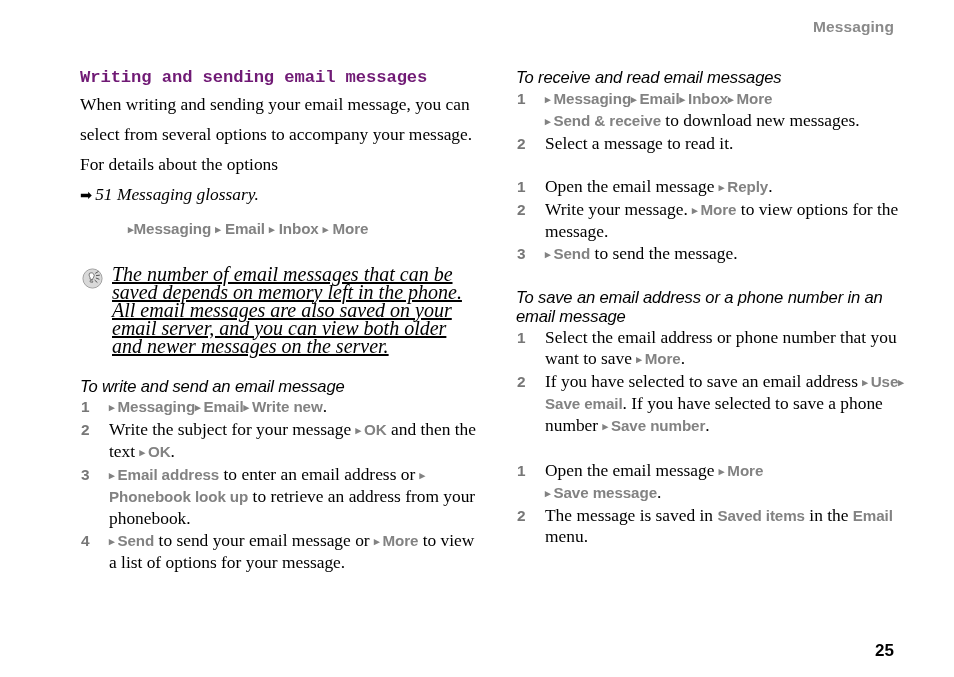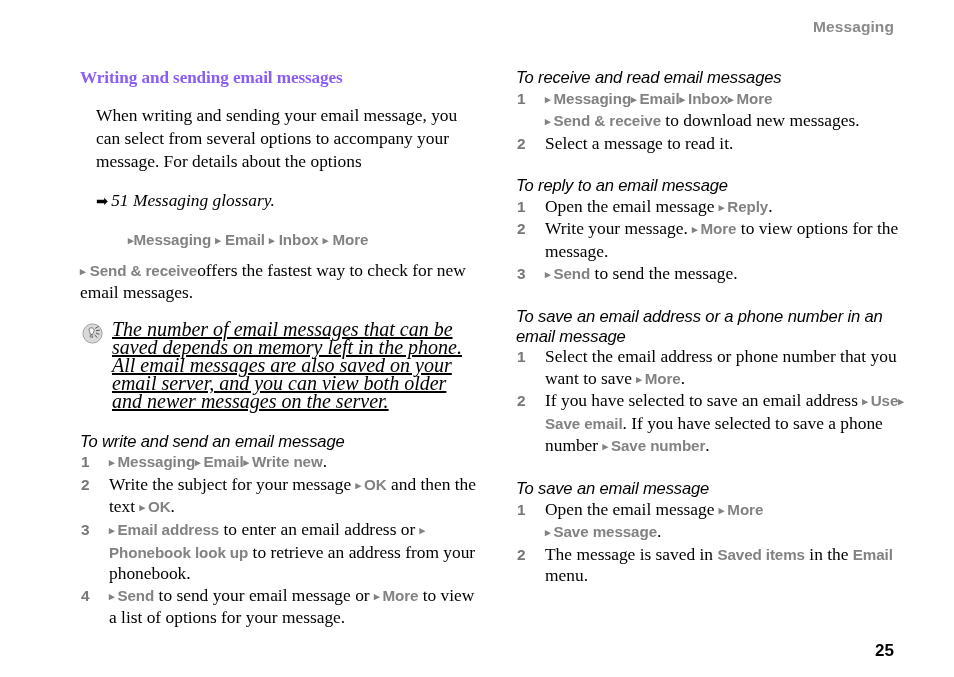--- a/index.html
+++ b/index.html
@@ -41,44 +41,44 @@
   .col {
     position: absolute;
     top: 0;
   }
   .col-left  { left: 80px;  width: 400px; }
   .col-right { left: 516px; width: 400px; }
 
   
   h1.sec-title {
     margin: 0 0 1px 0;
-    font-family: Liberation Serif, serif;
+    font-family: Liberation Mono, monospace;
     font-weight: bold;
     font-style: normal;
     font-size: 17.2px;
     line-height: 20px;
-    color: #8b5cf6;
+    color: #701a75;
     letter-spacing: -0.1px;
   }
   h2.proc-title {
     margin: 0 0 0 0;
     font-family: "Liberation Sans", sans-serif;
     font-weight: normal;
     font-style: italic;
     font-size: 16.6px;
     line-height: 19.5px;
     color: #000;
     letter-spacing: -0.15px;
   }
 
   
   p.body {
-    margin: 16px;
+    margin: 0;
     font-size: 17.4px;
-    line-height: 23px;
+    line-height: 30px;
   }
   .gap-md  { height: 16px; }
   .gap-lg  { height: 22px; }
 
   
   .ui {
     font-family: "Liberation Sans", sans-serif;
     font-weight: bold;
     font-size: 15.2px;
     color: #828282;
@@ -198,21 +198,20 @@
   <div class="col col-left">
 
     <h1 class="sec-title">Writing and sending email messages</h1>
 
     <p class="body">When writing and sending your email message, you can select from several options to accompany your message. For details about the options</p>
 
     <p class="body"><span class="bigarrow">➡</span><span class="xref">51 Messaging glossary.</span></p>
 
     <p class="ui-line"><span class="ui"><span class="arw">▸</span></span><span class="ui">Messaging</span><span class="ui"> <span class="arw">▸</span> </span><span class="ui">Email</span><span class="ui"> <span class="arw">▸</span> </span><span class="ui">Inbox</span><span class="ui"> <span class="arw">▸</span> </span><span class="ui">More</span></p>
 
-    <p class="ui-cont"><span class="ui"><span class="arw">▸</span> </span><span class="ui">Send &amp; receive</span><span class="body" style="font-size:17.4px">offers the fastest way to check for new email messages.</span></p>
 
     <div class="gap-md"></div>
 
     <div class="note">
       <span class="tip-icon">
         <svg width="21" height="21" viewBox="0 0 21 21">
           <circle cx="10.5" cy="10.5" r="9.6" fill="#d9d9d9" stroke="#9a9a9a" stroke-width="0.9"></circle>
           <path d="M7.6 5.2c2.2-1.1 4.6 0.2 4.6 2.4 0 1.3-0.9 2.0-1.3 2.8l-0.3 1.3-2.6-0.6 0.1-1.3c-0.2-0.9-1.0-1.5-1.0-2.7 0-0.9 0.2-1.5 0.5-1.9z" fill="#ffffff" stroke="#555555" stroke-width="0.8" stroke-linejoin="round"></path>
           <path d="M8.2 12.6l2.6 0.6-0.3 1.2-2.5-0.6z" fill="#ffffff" stroke="#555555" stroke-width="0.8" stroke-linejoin="round"></path>
           <g stroke="#555555" stroke-width="1" stroke-linecap="round">
@@ -246,21 +245,20 @@
           <span class="num">1</span>
           <span class="sub-plain"><span class="ui"><span class="arw">▸</span> </span><span class="ui">Messaging</span><span class="ui"><span class="arw">▸</span> </span><span class="ui">Email</span><span class="ui"><span class="arw">▸</span> </span><span class="ui">Inbox</span><span class="ui"><span class="arw">▸</span> </span><span class="ui">More</span></span>
           <span class="sub-plain"><span class="ui"><span class="arw">▸</span> </span><span class="ui">Send &amp; receive</span><span> to download new messages.</span></span>
         </li>
         <li>
           <span class="num">2</span>
           <span class="sub-plain"><span>Select a message to read it.</span></span>
         </li>
       </ol>
       <div class="gap-lg"></div>
-      <h2 class="proc-title">To reply to an email message</h2>
       <ol class="steps">
         <li>
           <span class="num">1</span>
           <span class="sub-plain"><span>Open the email message </span><span class="ui"><span class="arw">▸</span> </span><span class="ui">Reply</span><span>.</span></span>
         </li>
         <li>
           <span class="num">2</span>
           <span class="sub-plain"><span>Write your message. </span><span class="ui"><span class="arw">▸</span> </span><span class="ui">More</span><span> to view options for the message.</span></span>
         </li>
         <li>
@@ -274,21 +272,20 @@
         <li>
           <span class="num">1</span>
           <span class="sub-plain"><span>Select the email address or phone number that you want to save </span><span class="ui"><span class="arw">▸</span> </span><span class="ui">More</span><span>.</span></span>
         </li>
         <li>
           <span class="num">2</span>
           <span class="sub-plain"><span>If you have selected to save an email address </span><span class="ui"><span class="arw">▸</span> </span><span class="ui">Use</span><span class="ui"><span class="arw">▸</span> </span><span class="ui">Save email</span><span>. If you have selected to save a phone number </span><span class="ui"><span class="arw">▸</span> </span><span class="ui">Save number</span><span>.</span></span>
         </li>
       </ol>
       <div class="gap-lg"></div>
-      <h2 class="proc-title">To save an email message</h2>
       <ol class="steps">
         <li>
           <span class="num">1</span>
           <span class="sub-plain"><span>Open the email message </span><span class="ui"><span class="arw">▸</span> </span><span class="ui">More</span></span>
           <span class="sub-plain"><span class="ui"><span class="arw">▸</span> </span><span class="ui">Save message</span><span>.</span></span>
         </li>
         <li>
           <span class="num">2</span>
           <span class="sub-plain"><span>The message is saved in </span><span class="ui">Saved items</span><span> in the </span><span class="ui">Email</span><span> menu.</span></span>
         </li>

